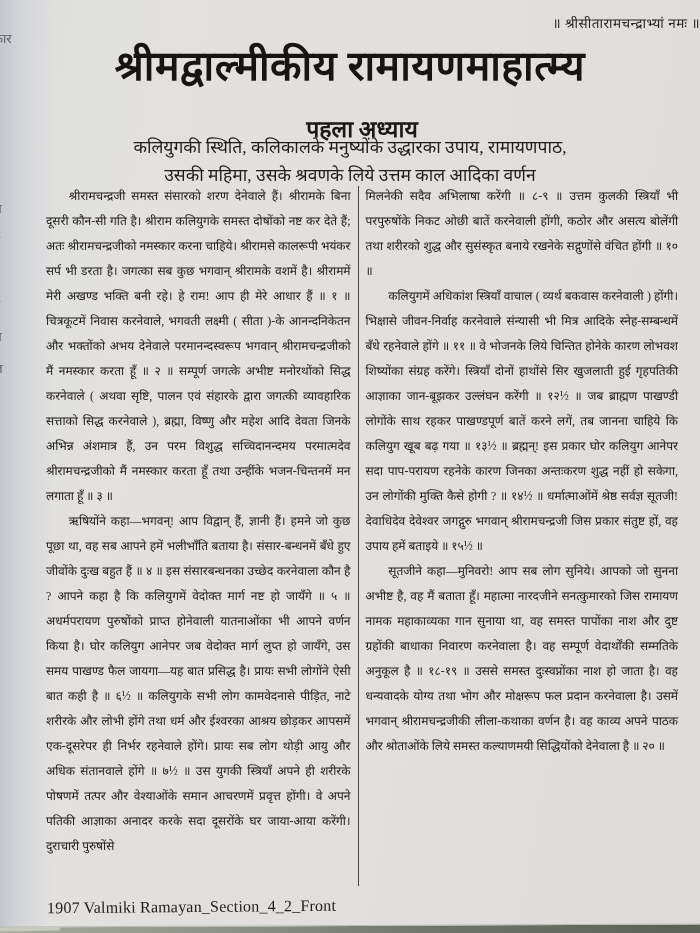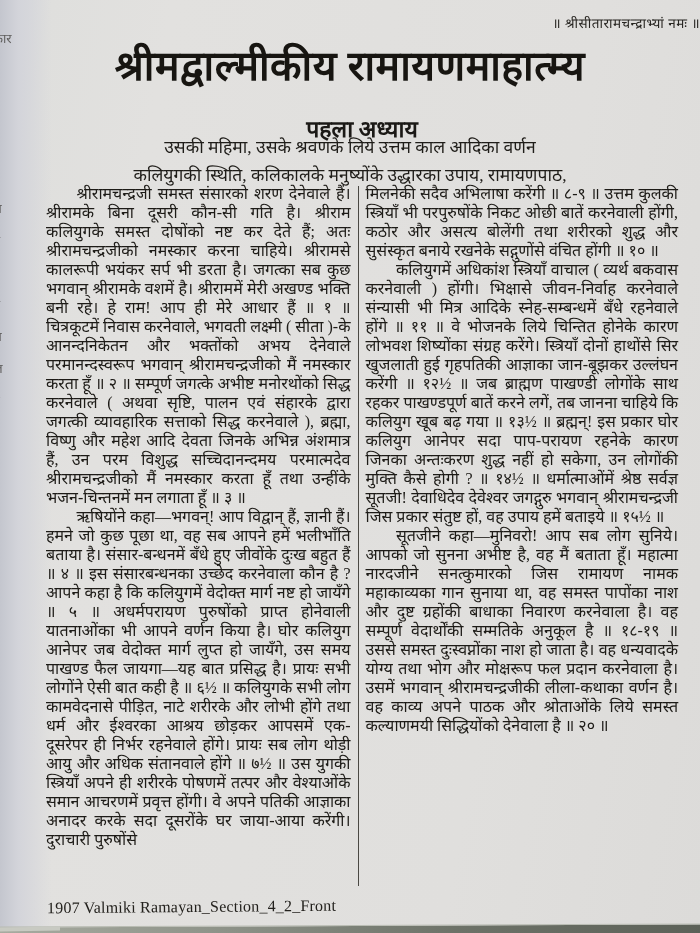--- a/index.html
+++ b/index.html
@@ -50,21 +50,21 @@
   .summary { 
     position: absolute; top: 133px; left: 0; width: 100%;
     text-align: center; font-size: 17.5px; line-height: 28px; color: #1f1d19;
   }
 
   
   .columns {
     position: absolute; top: 184px; left: 46px; width: 632px; height: 702px;
     display: flex;
   }
-  .col { font-size: 16px; line-height: 19px; text-align: justify; color: #1d1b17; }
+  .col { font-size: 12px; line-height: 25px; text-align: justify; color: #1d1b17; }
   .col p { margin: 0; }
   .col p.indent { text-indent: 1.9em; }
   .col-left  { width: 305px; padding-right: 7px; }
   .col-right { width: 313px; padding-left: 7px; }
   .col-divider {
     width: 0; border-left: 1.5px solid #4a4843; height: 700px;
     margin-top: 2px;
   }
 
   
@@ -102,22 +102,22 @@
     <span class="frag">ह</span>
   </div>
 
   <div class="invocation">॥ श्रीसीतारामचन्द्राभ्यां नमः ॥</div>
 
   <h1 class="main-title" style="margin:0">श्रीमद्वाल्मीकीय रामायणमाहात्म्य</h1>
 
   <h2 class="chapter-heading" style="margin:12px">पहला अध्याय</h2>
 
   <div class="summary">
+    <div>कलियुगकी स्थिति, कलिकालके मनुष्योंके उद्धारका उपाय, रामायणपाठ,</div>
     <div>उसकी महिमा, उसके श्रवणके लिये उत्तम काल आदिका वर्णन</div>
-    <div>कलियुगकी स्थिति, कलिकालके मनुष्योंके उद्धारका उपाय, रामायणपाठ,</div>
   </div>
 
   <div class="columns">
     <div class="col col-left">
       <p class="indent">श्रीरामचन्द्रजी समस्त संसारको शरण देनेवाले हैं। श्रीरामके बिना दूसरी कौन-सी गति है। श्रीराम कलियुगके समस्त दोषोंको नष्ट कर देते हैं; अतः श्रीरामचन्द्रजीको नमस्कार करना चाहिये। श्रीरामसे कालरूपी भयंकर सर्प भी डरता है। जगत्का सब कुछ भगवान् श्रीरामके वशमें है। श्रीराममें मेरी अखण्ड भक्ति बनी रहे। हे राम! आप ही मेरे आधार हैं ॥ १ ॥ चित्रकूटमें निवास करनेवाले, भगवती लक्ष्मी ( सीता )-के आनन्दनिकेतन और भक्तोंको अभय देनेवाले परमानन्दस्वरूप भगवान् श्रीरामचन्द्रजीको मैं नमस्कार करता हूँ ॥ २ ॥ सम्पूर्ण जगत्के अभीष्ट मनोरथोंको सिद्ध करनेवाले ( अथवा सृष्टि, पालन एवं संहारके द्वारा जगत्की व्यावहारिक सत्ताको सिद्ध करनेवाले ), ब्रह्मा, विष्णु और महेश आदि देवता जिनके अभिन्न अंशमात्र हैं, उन परम विशुद्ध सच्चिदानन्दमय परमात्मदेव श्रीरामचन्द्रजीको मैं नमस्कार करता हूँ तथा उन्हींके भजन-चिन्तनमें मन लगाता हूँ ॥ ३ ॥</p>
       <p class="indent">ऋषियोंने कहा—भगवन्! आप विद्वान् हैं, ज्ञानी हैं। हमने जो कुछ पूछा था, वह सब आपने हमें भलीभाँति बताया है। संसार-बन्धनमें बँधे हुए जीवोंके दुःख बहुत हैं ॥ ४ ॥ इस संसारबन्धनका उच्छेद करनेवाला कौन है ? आपने कहा है कि कलियुगमें वेदोक्त मार्ग नष्ट हो जायँगे ॥ ५ ॥ अधर्मपरायण पुरुषोंको प्राप्त होनेवाली यातनाओंका भी आपने वर्णन किया है। घोर कलियुग आनेपर जब वेदोक्त मार्ग लुप्त हो जायँगे, उस समय पाखण्ड फैल जायगा—यह बात प्रसिद्ध है। प्रायः सभी लोगोंने ऐसी बात कही है ॥ ६½ ॥ कलियुगके सभी लोग कामवेदनासे पीड़ित, नाटे शरीरके और लोभी होंगे तथा धर्म और ईश्वरका आश्रय छोड़कर आपसमें एक-दूसरेपर ही निर्भर रहनेवाले होंगे। प्रायः सब लोग थोड़ी आयु और अधिक संतानवाले होंगे ॥ ७½ ॥ उस युगकी स्त्रियाँ अपने ही शरीरके पोषणमें तत्पर और वेश्याओंके समान आचरणमें प्रवृत्त होंगी। वे अपने पतिकी आज्ञाका अनादर करके सदा दूसरोंके घर जाया-आया करेंगी। दुराचारी पुरुषोंसे</p>
     </div>
     <div class="col-divider"></div>
     <div class="col col-right">
       <p>मिलनेकी सदैव अभिलाषा करेंगी ॥ ८-९ ॥ उत्तम कुलकी स्त्रियाँ भी परपुरुषोंके निकट ओछी बातें करनेवाली होंगी, कठोर और असत्य बोलेंगी तथा शरीरको शुद्ध और सुसंस्कृत बनाये रखनेके सद्गुणोंसे वंचित होंगी ॥ १० ॥</p>

